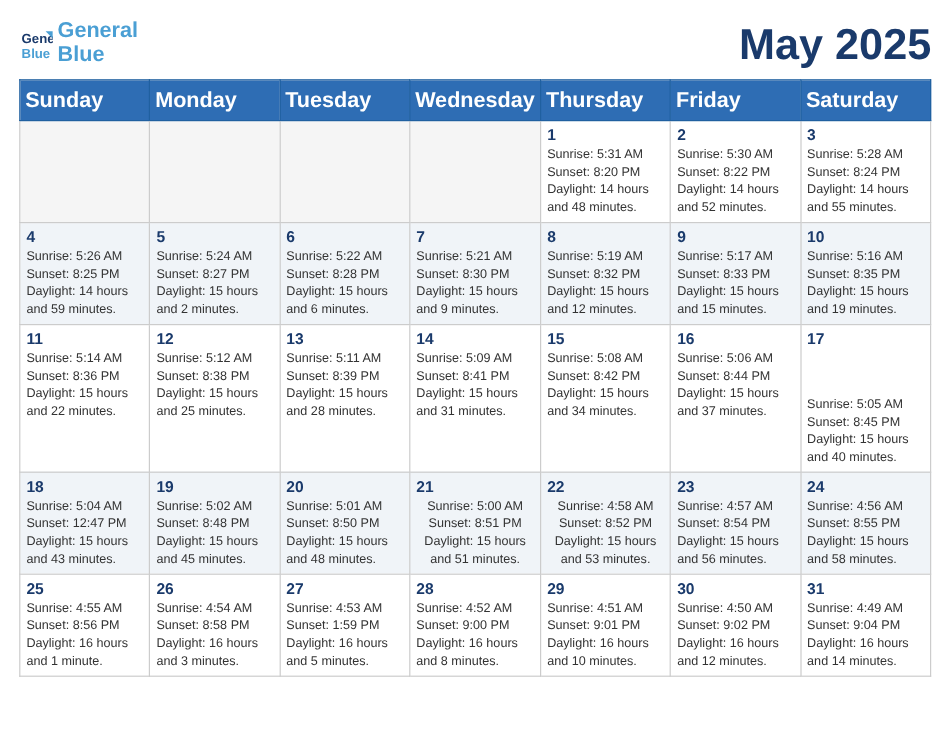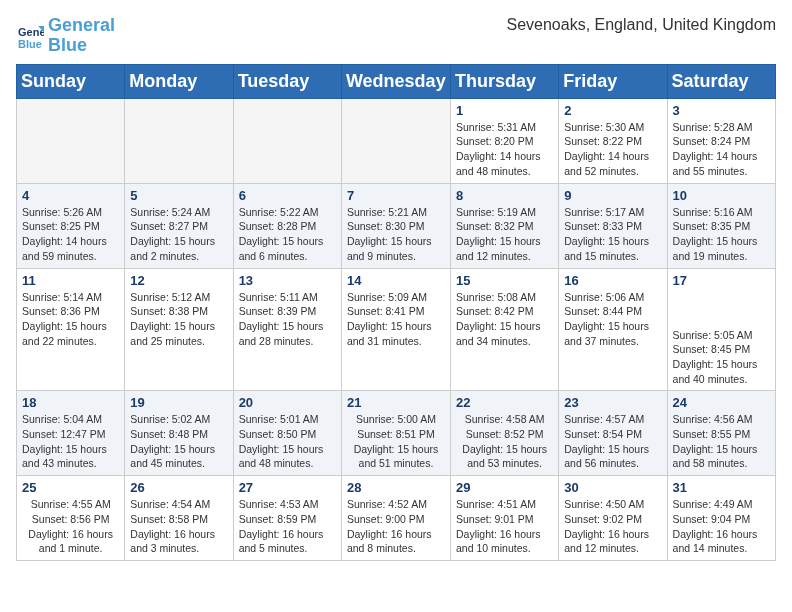--- a/index.html
+++ b/index.html
@@ -100,21 +100,21 @@
       <polygon points="22,4 28,4 28,10" fill="#4a9fd4"></polygon>
     </svg>
     <div>
       <div class="logo-text">
         <span>General</span><br>
         <span style="color:#4a9fd4">Blue</span>
       </div>
     </div>
   </div>
   <div class="title-block">
-    <div class="location">Sevenoaks, England, United Kingdom</div>
+    <div class="month-title">May 2025</div>
   </div>
 </div>
 
 <table class="calendar">
   <thead>
     <tr>
     <th>Sunday</th>
         <th>Monday</th>
         <th>Tuesday</th>
         <th>Wednesday</th>
@@ -300,36 +300,36 @@
           <div class="day-num">24</div>
           <div class="day-info" style="white-space: pre-line;">Sunrise: 4:56 AM
 Sunset: 8:55 PM
 Daylight: 15 hours
 and 58 minutes.</div>
         </td>
       </tr>
       <tr>
         <td>
           <div class="day-num">25</div>
-          <div class="day-info" style="white-space: pre-line; text-align: center;">Sunrise: 4:55 AM
+          <div class="day-info" style="white-space: pre-line;">Sunrise: 4:55 AM
 Sunset: 8:56 PM
 Daylight: 16 hours
 and 1 minute.</div>
         </td>
         <td>
           <div class="day-num">26</div>
           <div class="day-info" style="white-space: pre-line;">Sunrise: 4:54 AM
 Sunset: 8:58 PM
 Daylight: 16 hours
 and 3 minutes.</div>
         </td>
         <td>
           <div class="day-num">27</div>
           <div class="day-info" style="white-space: pre-line;">Sunrise: 4:53 AM
-Sunset: 8:59 PM
+Sunset: 1:59 PM
 Daylight: 16 hours
 and 5 minutes.</div>
         </td>
         <td>
           <div class="day-num">28</div>
           <div class="day-info" style="white-space: pre-line;">Sunrise: 4:52 AM
 Sunset: 9:00 PM
 Daylight: 16 hours
 and 8 minutes.</div>
         </td>

